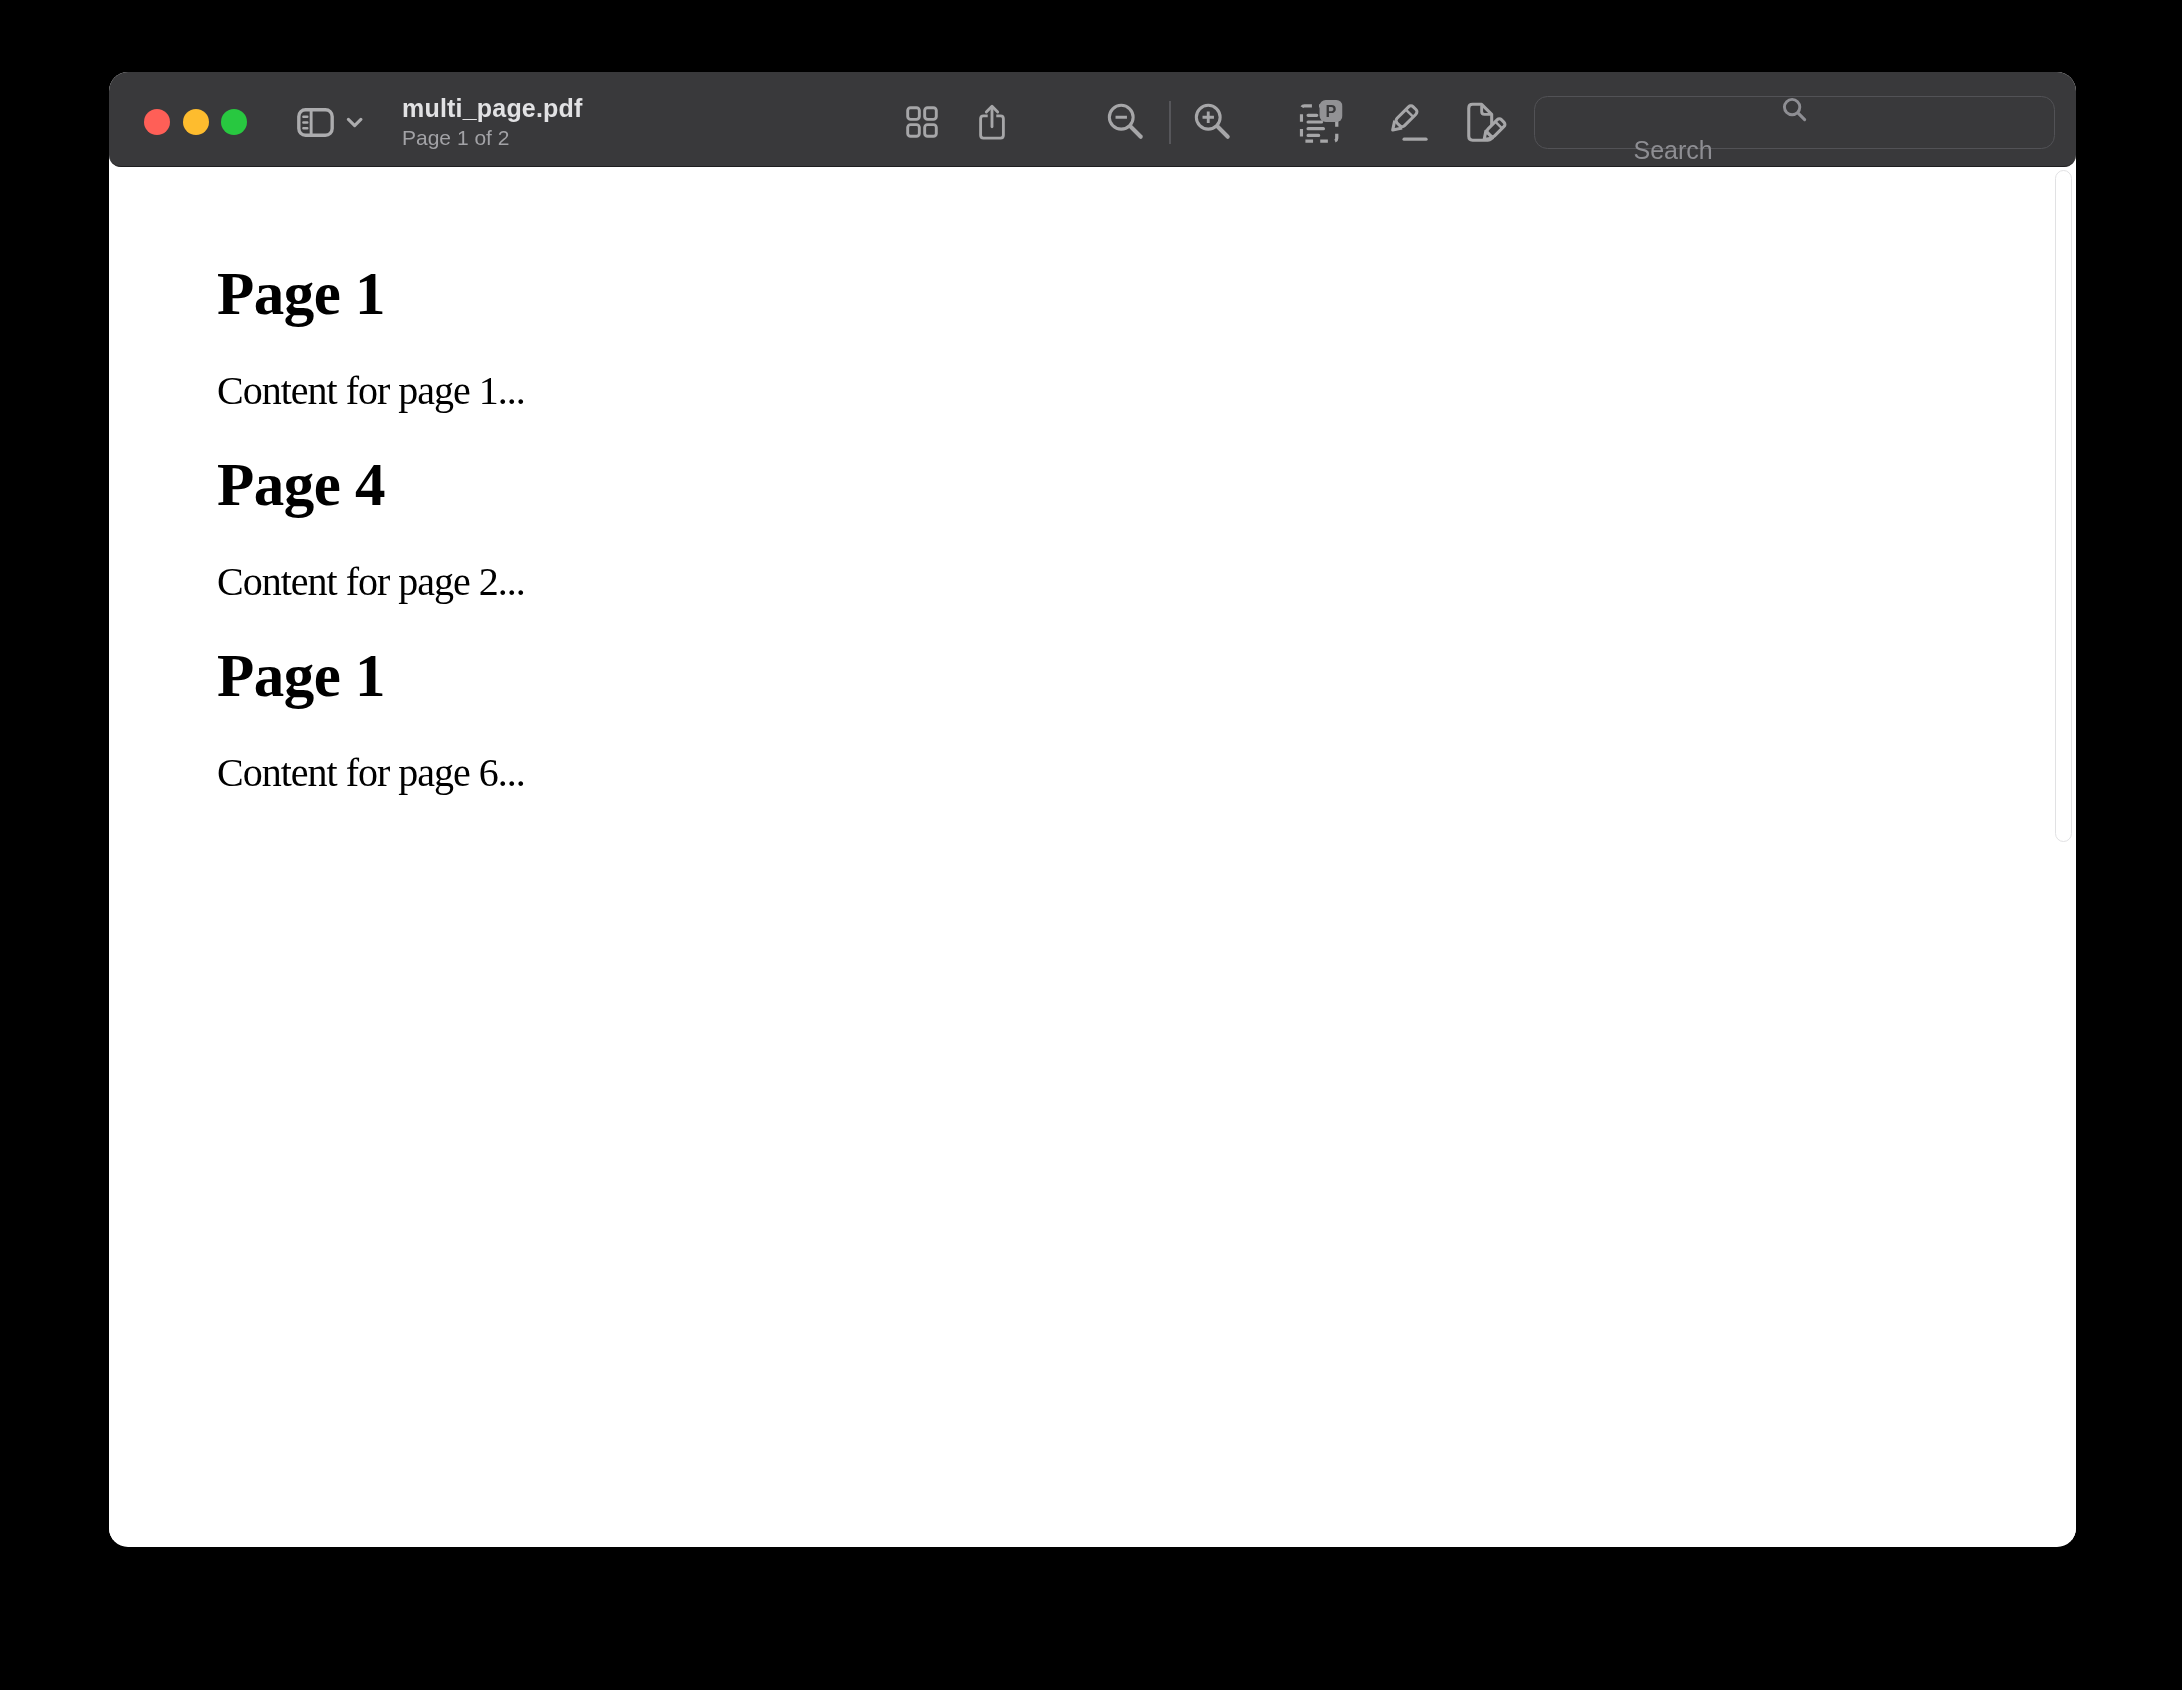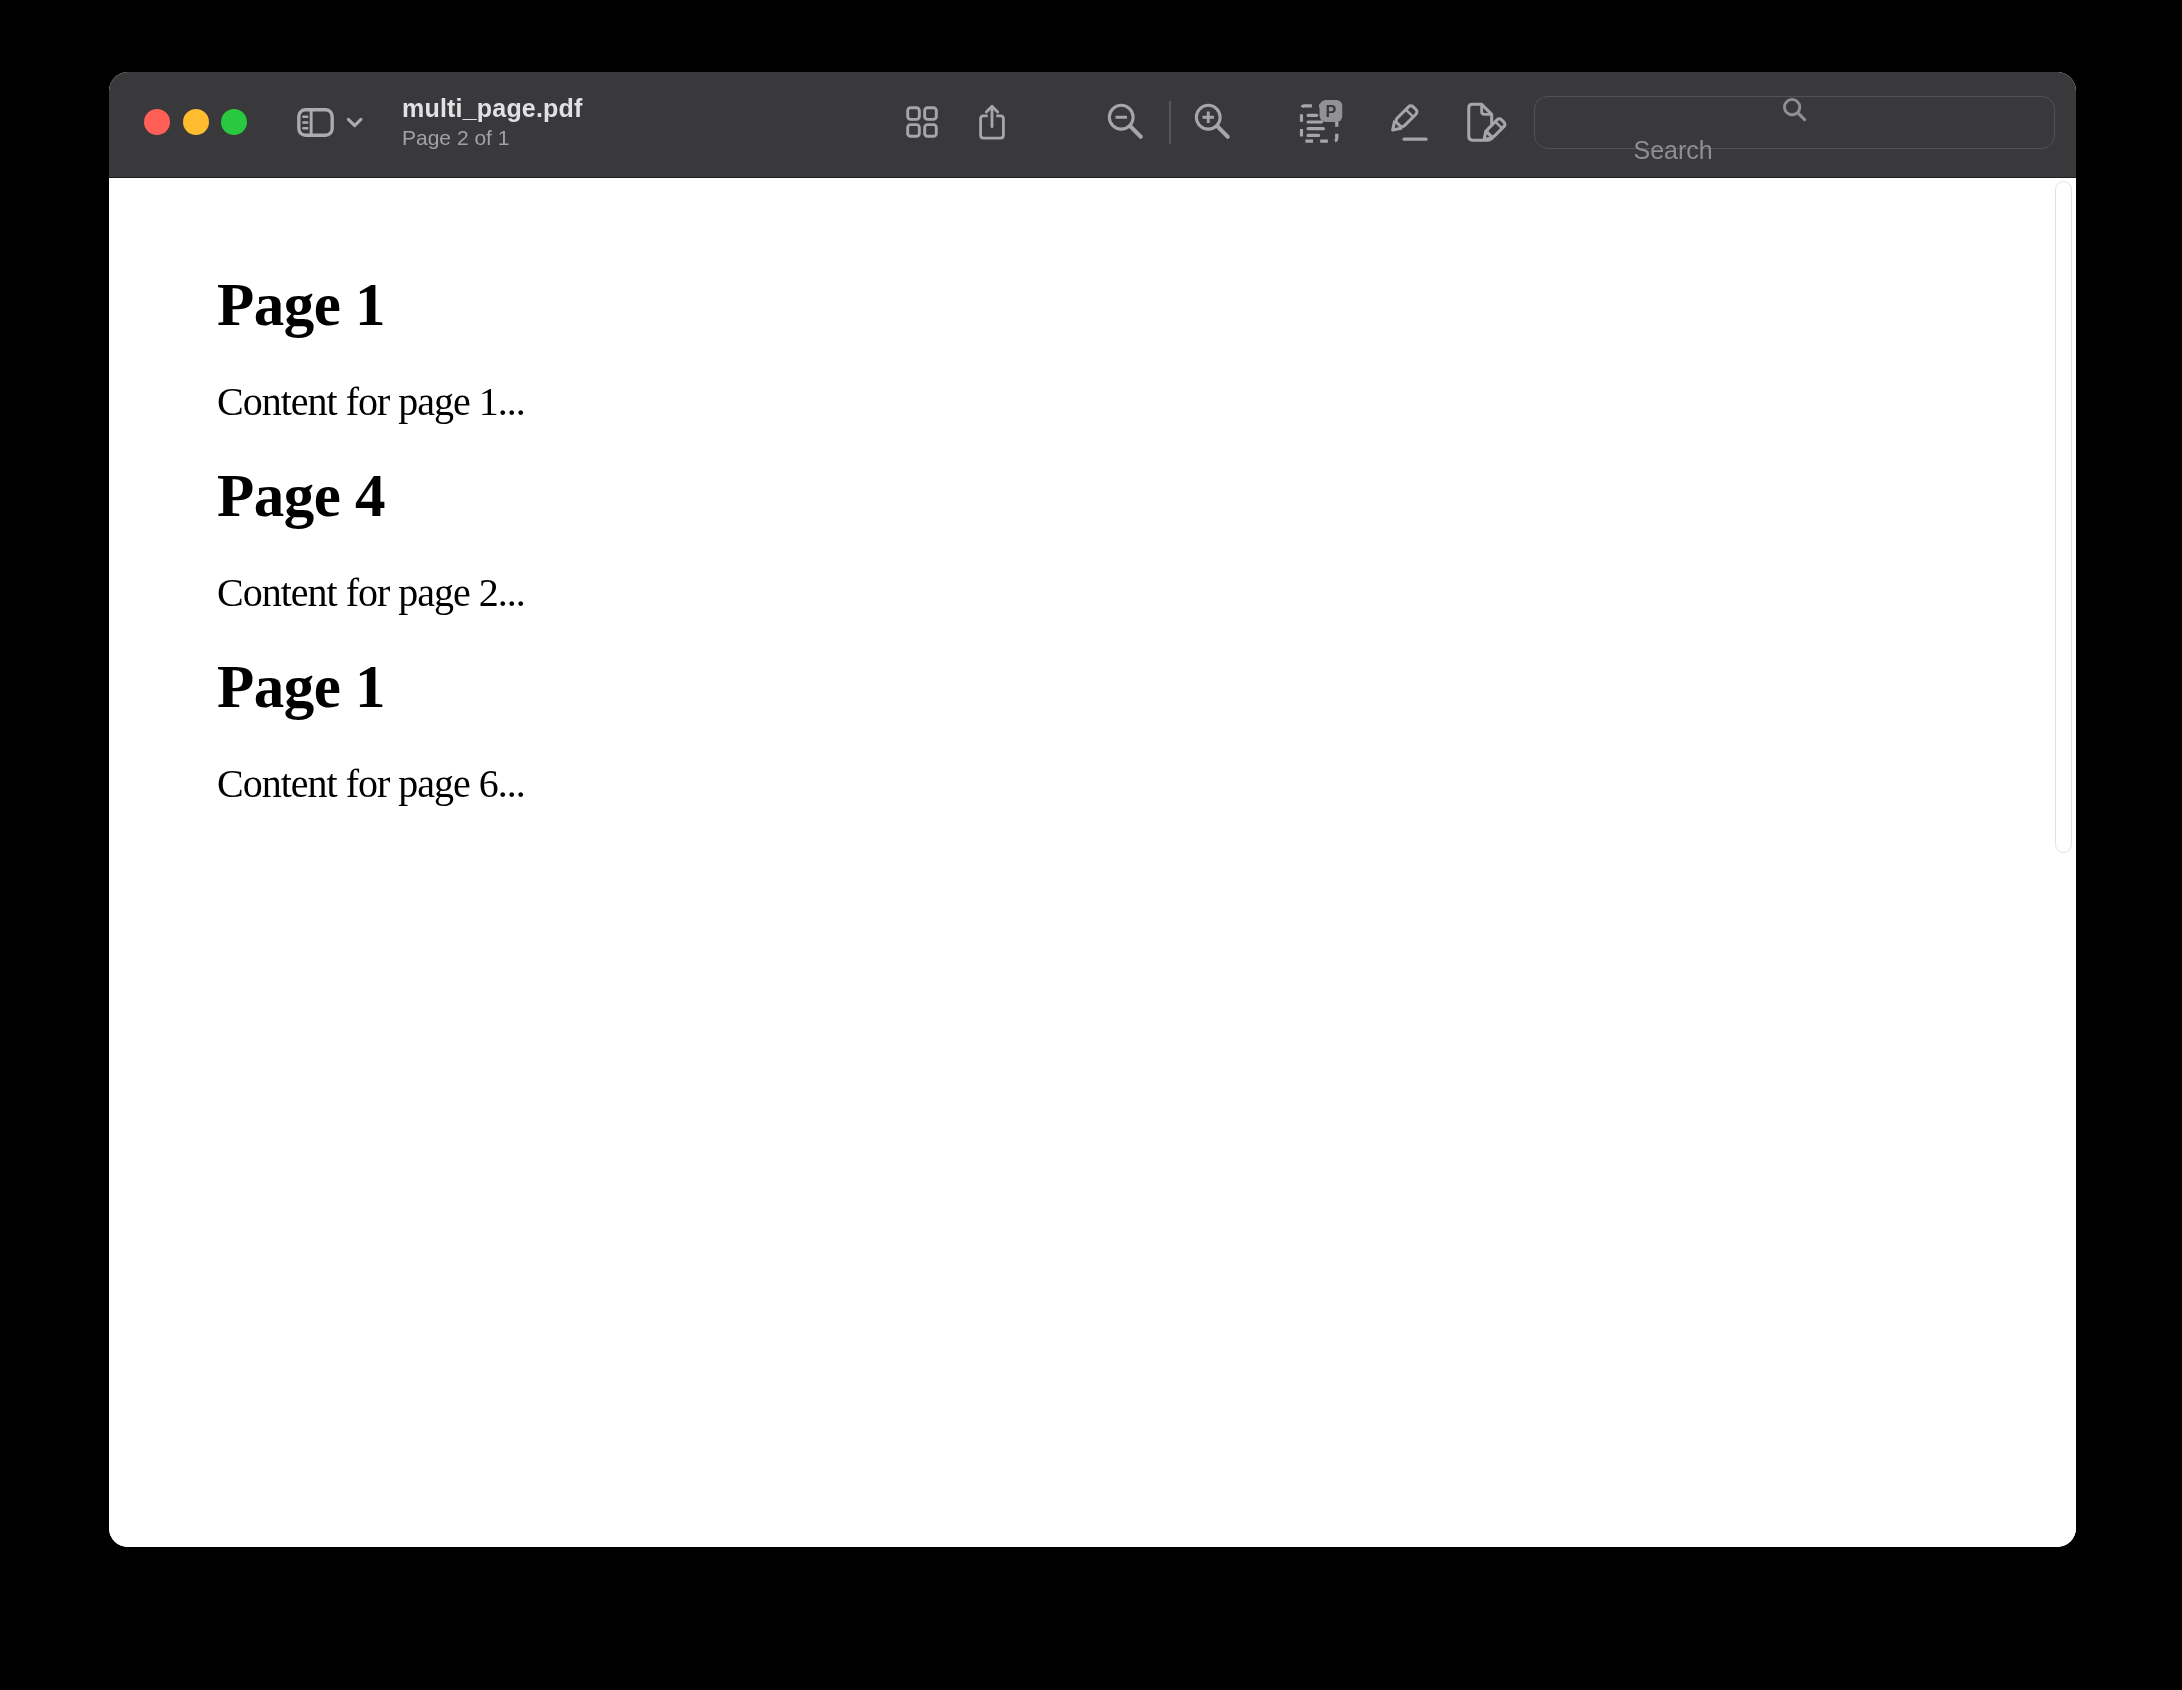--- a/index.html
+++ b/index.html
@@ -8,23 +8,24 @@
 
   .window {
     position: absolute; left: 109px; top: 72px;
     width: 1967px; height: 1475px;
     background: #fff; border-radius: 19px; overflow: hidden;
     box-shadow: 0 29px 86px rgba(0,0,0,0.6);
   }
 
   
   .titlebar {
-    position: relative; height: 106px;
+    position: relative; height: 95px;
     background: #39393b;
     border-bottom: 1px solid #1e1e20;
+    border-radius: 12px;
   }
   .traffic { position: absolute; top: 37px; left: 35px; display: flex; gap: 12.5px; }
   .traffic .light { width: 26px; height: 26px; border-radius: 50%; }
 
   .sidebar-group {
     position: absolute; left: 188px; top: 29px; height: 43px;
     display: flex; align-items: center; gap: 11.5px;
     background: none; border: none; cursor: default;
   }
 
@@ -106,21 +107,21 @@
       </span>
       <span>
         <svg width="17.3" height="11.5" viewBox="0 0 18 12" fill="none" stroke="#acacae">
           <path d="M2.5 2.5 L9 9 L15.5 2.5" stroke-width="3.2" stroke-linecap="round" stroke-linejoin="round"></path>
         </svg>
       </span>
     </button>
 
     <div class="titleblock">
       <div class="t1">multi_page.pdf</div>
-      <div class="t2">Page 2 of 1</div>
+      <div class="t2">Page 1 of 2</div>
     </div>
 
     <button class="tool" style="left:813px">
       <span>
         <svg width="32" height="32" viewBox="0 0 33 33" fill="none" stroke="#a6a6a8" stroke-width="3">
           <rect x="1.75" y="1.75" width="12" height="12" rx="3"></rect>
           <rect x="19.25" y="1.75" width="12" height="12" rx="3"></rect>
           <rect x="1.75" y="19.25" width="12" height="12" rx="3"></rect>
           <rect x="19.25" y="19.25" width="12" height="12" rx="3"></rect>
         </svg>

